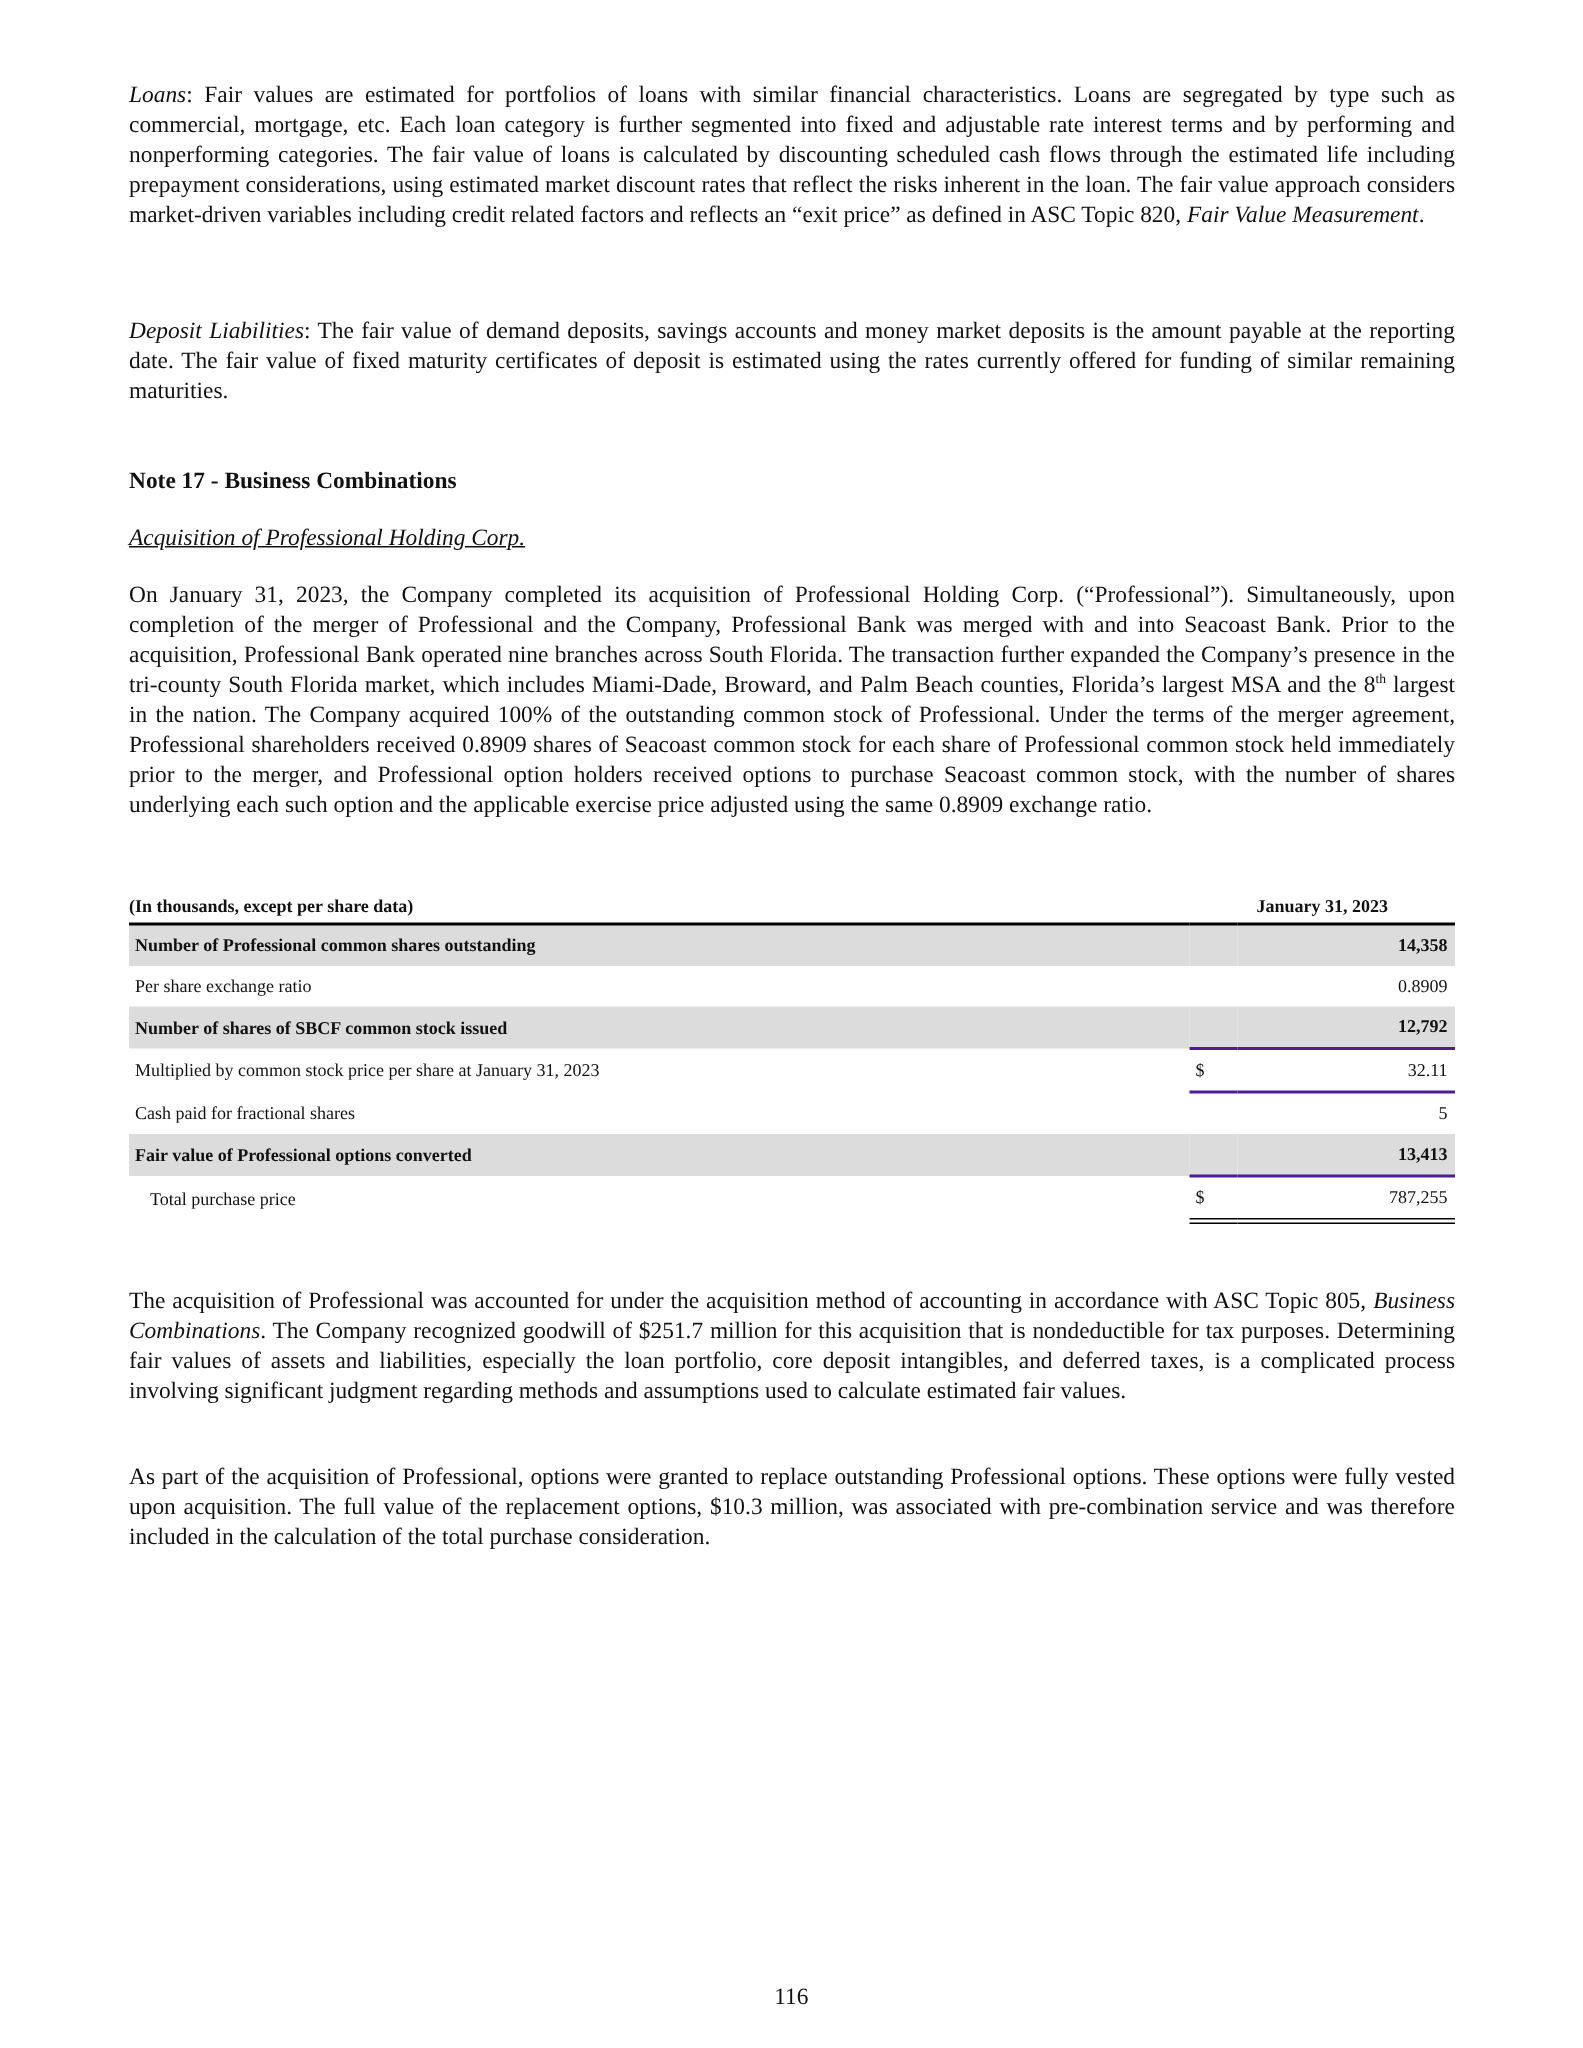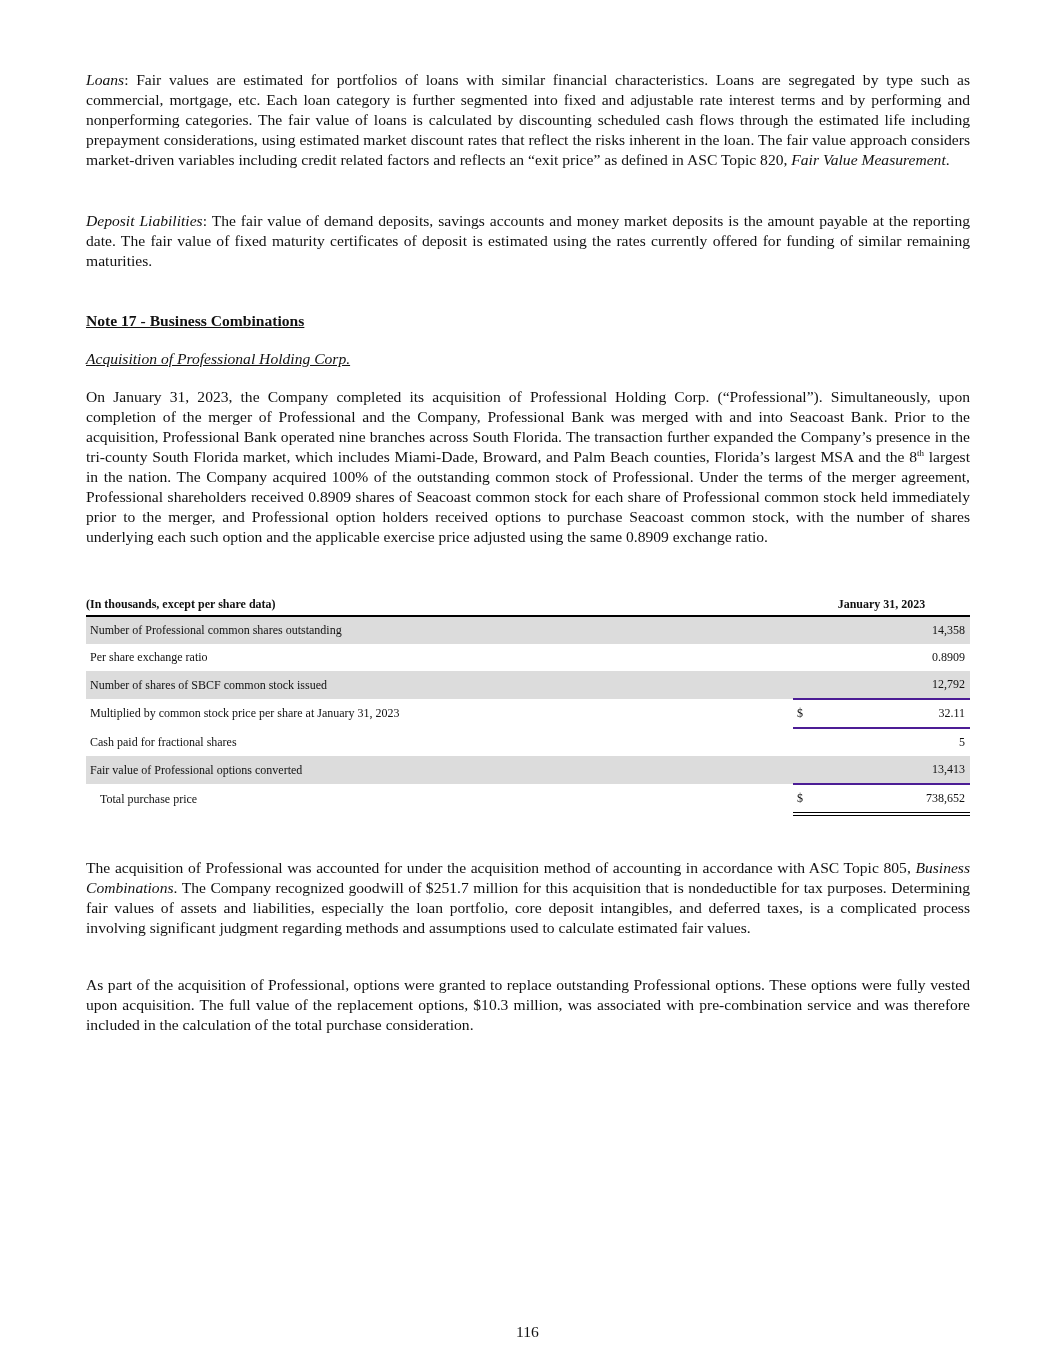--- a/index.html
+++ b/index.html
@@ -6,36 +6,36 @@
     body {
       width: 1055px; height: 1365px; position: relative; overflow: hidden;
       font-family: "Liberation Serif", "DejaVu Serif", serif;
       color: #111111; font-size: 15.6px;
     }
     .page { position: absolute; left: 86px; top: 0; width: 884px; }
     p.para {
       margin: 0; text-align: justify; line-height: 20px;
     }
     .para i { font-style: italic; }
-    #p-loans { position: absolute; top: 70px; left: 0; width: 884px; }
+    #p-loans { position: absolute; top: 54px; left: 0; width: 884px; }
     #p-deposit { position: absolute; top: 211px; left: 0; width: 884px; }
-    #note-heading { position: absolute; top: 311px; left: 0; font-weight: bold; line-height: 20px; margin: 0; font-size: 15.6px; text-decoration: underline; }
+    #note-heading { position: absolute; top: 311px; left: 0; font-weight: bold; line-height: 20px; margin: 0; font-size: 15.6px; }
     #sub-heading { position: absolute; top: 349px; left: 0; font-style: italic; text-decoration: underline; line-height: 20px; margin: 0; }
     #p-acq { position: absolute; top: 387px; left: 0; width: 884px; }
     sup { font-size: 9px; line-height: 0; vertical-align: 6px; }
 
     .fin-table { position: absolute; top: 593px; left: 0; width: 884px; border-collapse: collapse; }
     .fin-table td, .fin-table th { padding: 0; height: 27px; line-height: 27px; font-size: 12px; }
     .fin-table th { font-weight: bold; text-align: left; height: 22px; line-height: 20px; border-bottom: 2px solid #000; }
     .fin-table th.col-head { text-align: center; }
     .fin-table td.label { padding-left: 4px; }
     .fin-table td.label.indent { padding-left: 14px; }
     .fin-table td.dollar { width: 28px; padding-left: 4px; }
     .fin-table td.value { width: 140px; text-align: right; padding-right: 5px; }
-    .fin-table tr.shade td { background: #dcdcdc; }
+    .fin-table tr.shade td { background: #dcdcdc; font-weight: bold; }
     .bb td.dollar, .bb td.value { border-bottom: 2px solid #4c1d95; }
     .dbl td.dollar, .dbl td.value { border-bottom: 4px double #000; }
 
     #p-acct { position: absolute; top: 858px; left: 0; width: 884px; }
     #p-opts { position: absolute; top: 975px; left: 0; width: 884px; }
     #page-number { position: absolute; top: 1322px; left: 0; width: 1055px; text-align: center; line-height: 20px; }
   </style>
 </head>
 <body>
 
@@ -85,21 +85,21 @@
         <td class="value">5</td>
       </tr>
       <tr class="shade bb">
         <td class="label">Fair value of Professional options converted</td>
         <td class="dollar"></td>
         <td class="value">13,413</td>
       </tr>
       <tr class="dbl">
         <td class="label indent">Total purchase price</td>
         <td class="dollar">$</td>
-        <td class="value">738,652</td>
+        <td class="value">787,255</td>
       </tr>
     </tbody>
   </table>
 
   <p class="para" id="p-acct"><span>The acquisition of Professional was accounted for under the acquisition method of accounting in accordance with ASC Topic 805, </span><i>Business Combinations</i><span>. The Company recognized goodwill of $251.7 million for this acquisition that is nondeductible for tax purposes. Determining fair values of assets and liabilities, especially the loan portfolio, core deposit intangibles, and deferred taxes, is a complicated process involving significant judgment regarding methods and assumptions used to calculate estimated fair values.</span></p>
 
   <p class="para" id="p-opts">As part of the acquisition of Professional, options were granted to replace outstanding Professional options. These options were fully vested upon acquisition. The full value of the replacement options, $10.3 million, was associated with pre-combination service and was therefore included in the calculation of the total purchase consideration.</p>
 
 </div>
 

